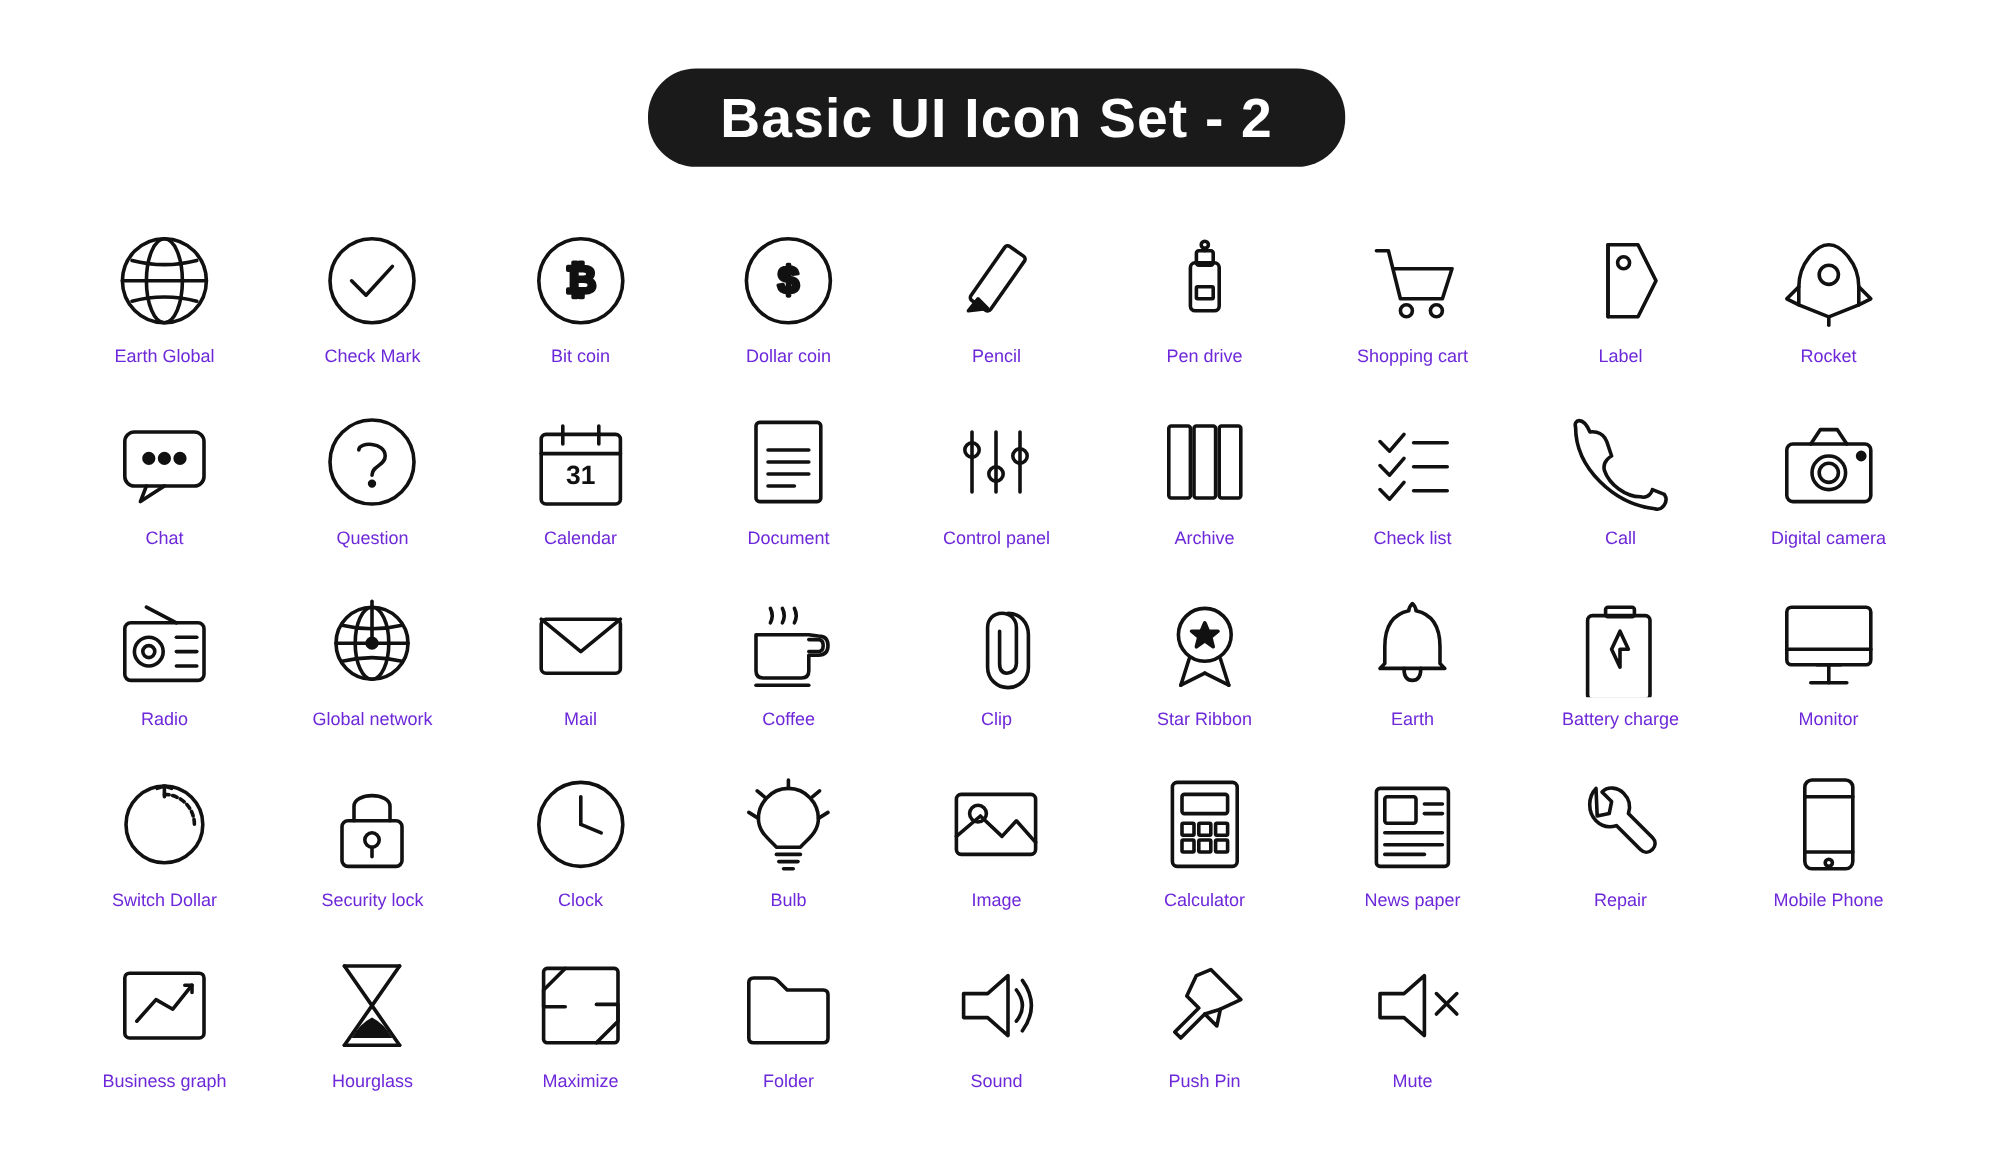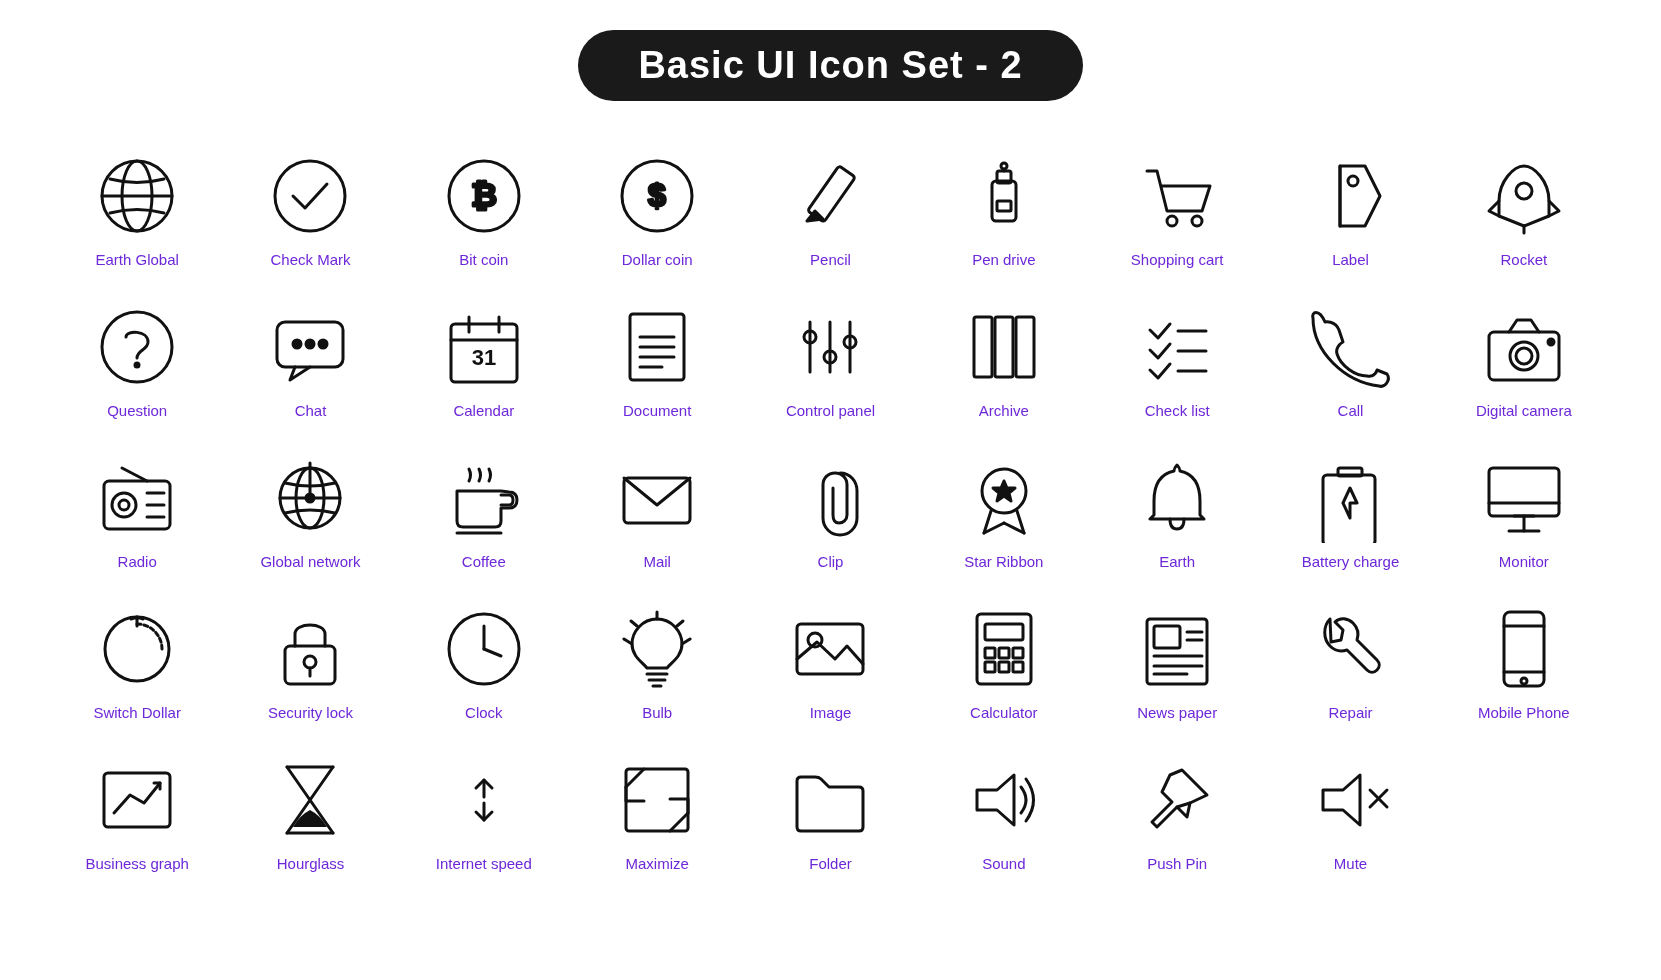--- a/index.html
+++ b/index.html
@@ -11,24 +11,25 @@
       align-items: center;
       padding: 30px 20px;
       min-height: 980px;
       width: 1661px;
     }
     .title-bar {
       background: #1a1a1a;
       color: #ffffff;
       border-radius: 40px;
       padding: 14px 60px;
-      font-size: 38px;
+      font-size: 46px;
       font-weight: bold;
       letter-spacing: 1px;
       margin-bottom: 40px;
+      margin-top: 27px;
     }
     .icon-grid {
       display: grid;
       grid-template-columns: repeat(9, 1fr);
       gap: 10px 0px;
       width: 100%;
       max-width: 1560px;
     }
     .icon-item {
       display: flex;
@@ -136,36 +137,36 @@
       <path d="M20 50 L10 60 L20 65"></path>
       <path d="M70 50 L80 60 L70 65"></path>
       <line x1="45" y1="75" x2="45" y2="82"></line>
     </svg>
     <span class="icon-label">Rocket</span>
   </div>
 
 
   <div class="icon-item">
     <svg viewBox="0 0 90 90" fill="none" stroke="#111" stroke-width="3" stroke-linecap="round" stroke-linejoin="round">
-      <circle cx="45" cy="45" r="35"></circle>
-      <path d="M34 35 C34 28 56 28 56 40 C56 48 45 48 45 56"></path>
-      <circle cx="45" cy="63" r="2" fill="#111"></circle>
-    </svg>
-    <span class="icon-label">Question</span>
-  </div>
-
-  <div class="icon-item">
-    <svg viewBox="0 0 90 90" fill="none" stroke="#111" stroke-width="3" stroke-linecap="round" stroke-linejoin="round">
       <rect x="12" y="20" width="66" height="45" rx="8"></rect>
       <circle cx="32" cy="42" r="4" fill="#111"></circle>
       <circle cx="45" cy="42" r="4" fill="#111"></circle>
       <circle cx="58" cy="42" r="4" fill="#111"></circle>
       <path d="M30 65 L25 78 L45 65"></path>
     </svg>
     <span class="icon-label">Chat</span>
+  </div>
+
+  <div class="icon-item">
+    <svg viewBox="0 0 90 90" fill="none" stroke="#111" stroke-width="3" stroke-linecap="round" stroke-linejoin="round">
+      <circle cx="45" cy="45" r="35"></circle>
+      <path d="M34 35 C34 28 56 28 56 40 C56 48 45 48 45 56"></path>
+      <circle cx="45" cy="63" r="2" fill="#111"></circle>
+    </svg>
+    <span class="icon-label">Question</span>
   </div>
 
   <div class="icon-item">
     <svg viewBox="0 0 90 90" fill="none" stroke="#111" stroke-width="3" stroke-linecap="round" stroke-linejoin="round">
       <rect x="12" y="22" width="66" height="58" rx="4"></rect>
       <line x1="12" y1="38" x2="78" y2="38"></line>
       <line x1="30" y1="15" x2="30" y2="30"></line>
       <line x1="60" y1="15" x2="60" y2="30"></line>
       <text x="45" y="63" text-anchor="middle" font-size="22" font-weight="bold" fill="#111" stroke="none" font-family="Arial">31</text>
     </svg>
@@ -255,36 +256,36 @@
       <path d="M20 30 Q45 36 70 30"></path>
       <path d="M20 60 Q45 54 70 60"></path>
       <circle cx="45" cy="45" r="4" fill="#111"></circle>
       <line x1="45" y1="10" x2="45" y2="45"></line>
     </svg>
     <span class="icon-label">Global network</span>
   </div>
 
   <div class="icon-item">
     <svg viewBox="0 0 90 90" fill="none" stroke="#111" stroke-width="3" stroke-linecap="round" stroke-linejoin="round">
+      <rect x="12" y="25" width="66" height="45" rx="4"></rect>
+      <polyline points="12,25 45,52 78,25"></polyline>
+    </svg>
+    <span class="icon-label">Mail</span>
+  </div>
+
+  <div class="icon-item">
+    <svg viewBox="0 0 90 90" fill="none" stroke="#111" stroke-width="3" stroke-linecap="round" stroke-linejoin="round">
       <path d="M18 38 L18 68 Q18 74 24 74 L56 74 Q62 74 62 68 L62 55 L70 55 Q78 55 78 47 Q78 39 70 39 L62 38Z"></path>
       <path d="M62 42 L70 42 Q74 42 74 47 Q74 52 70 52 L62 52"></path>
       <line x1="18" y1="80" x2="62" y2="80"></line>
       <path d="M30 28 Q33 22 30 16"></path>
       <path d="M40 28 Q43 22 40 16"></path>
       <path d="M50 28 Q53 22 50 16"></path>
     </svg>
     <span class="icon-label">Coffee</span>
-  </div>
-
-  <div class="icon-item">
-    <svg viewBox="0 0 90 90" fill="none" stroke="#111" stroke-width="3" stroke-linecap="round" stroke-linejoin="round">
-      <rect x="12" y="25" width="66" height="45" rx="4"></rect>
-      <polyline points="12,25 45,52 78,25"></polyline>
-    </svg>
-    <span class="icon-label">Mail</span>
   </div>
 
   <div class="icon-item">
     <svg viewBox="0 0 90 90" fill="none" stroke="#111" stroke-width="3" stroke-linecap="round" stroke-linejoin="round">
       <path d="M55 20 C65 20 72 28 72 38 L72 65 C72 75 64 82 55 82 C46 82 38 75 38 65 L38 32 C38 25 43 20 50 20 C57 20 62 25 62 32 L62 62 C62 67 58 70 54 70 C50 70 48 67 48 62 L48 35"></path>
     </svg>
     <span class="icon-label">Clip</span>
   </div>
 
   <div class="icon-item">
@@ -436,29 +437,20 @@
     <svg viewBox="0 0 90 90" fill="none" stroke="#111" stroke-width="3" stroke-linecap="round" stroke-linejoin="round">
       <line x1="22" y1="12" x2="68" y2="12"></line>
       <line x1="22" y1="78" x2="68" y2="78"></line>
       <path d="M22 12 L45 45 L22 78"></path>
       <path d="M68 12 L45 45 L68 78"></path>
       <path d="M28 72 L62 72 Q55 60 45 55 Q35 60 28 72Z" fill="#111" stroke="none"></path>
     </svg>
     <span class="icon-label">Hourglass</span>
   </div>
 
-  <div class="icon-item">
-    <svg viewBox="0 0 90 90" fill="none" stroke="#111" stroke-width="3" stroke-linecap="round" stroke-linejoin="round">
-      <line x1="45" y1="25" x2="45" y2="42"></line>
-      <polyline points="37,33 45,25 53,33"></polyline>
-      <line x1="45" y1="65" x2="45" y2="48"></line>
-      <polyline points="37,57 45,65 53,57"></polyline>
-    </svg>
-    <span class="icon-label">Internet speed</span>
-  </div>
 
   <div class="icon-item">
     <svg viewBox="0 0 90 90" fill="none" stroke="#111" stroke-width="3" stroke-linecap="round" stroke-linejoin="round">
       <rect x="14" y="14" width="62" height="62" rx="3"></rect>
       <polyline points="32,46 14,46 14,32"></polyline>
       <polyline points="14,32 32,14"></polyline>
       <polyline points="58,44 76,44 76,58"></polyline>
       <polyline points="76,58 58,76"></polyline>
     </svg>
     <span class="icon-label">Maximize</span>

